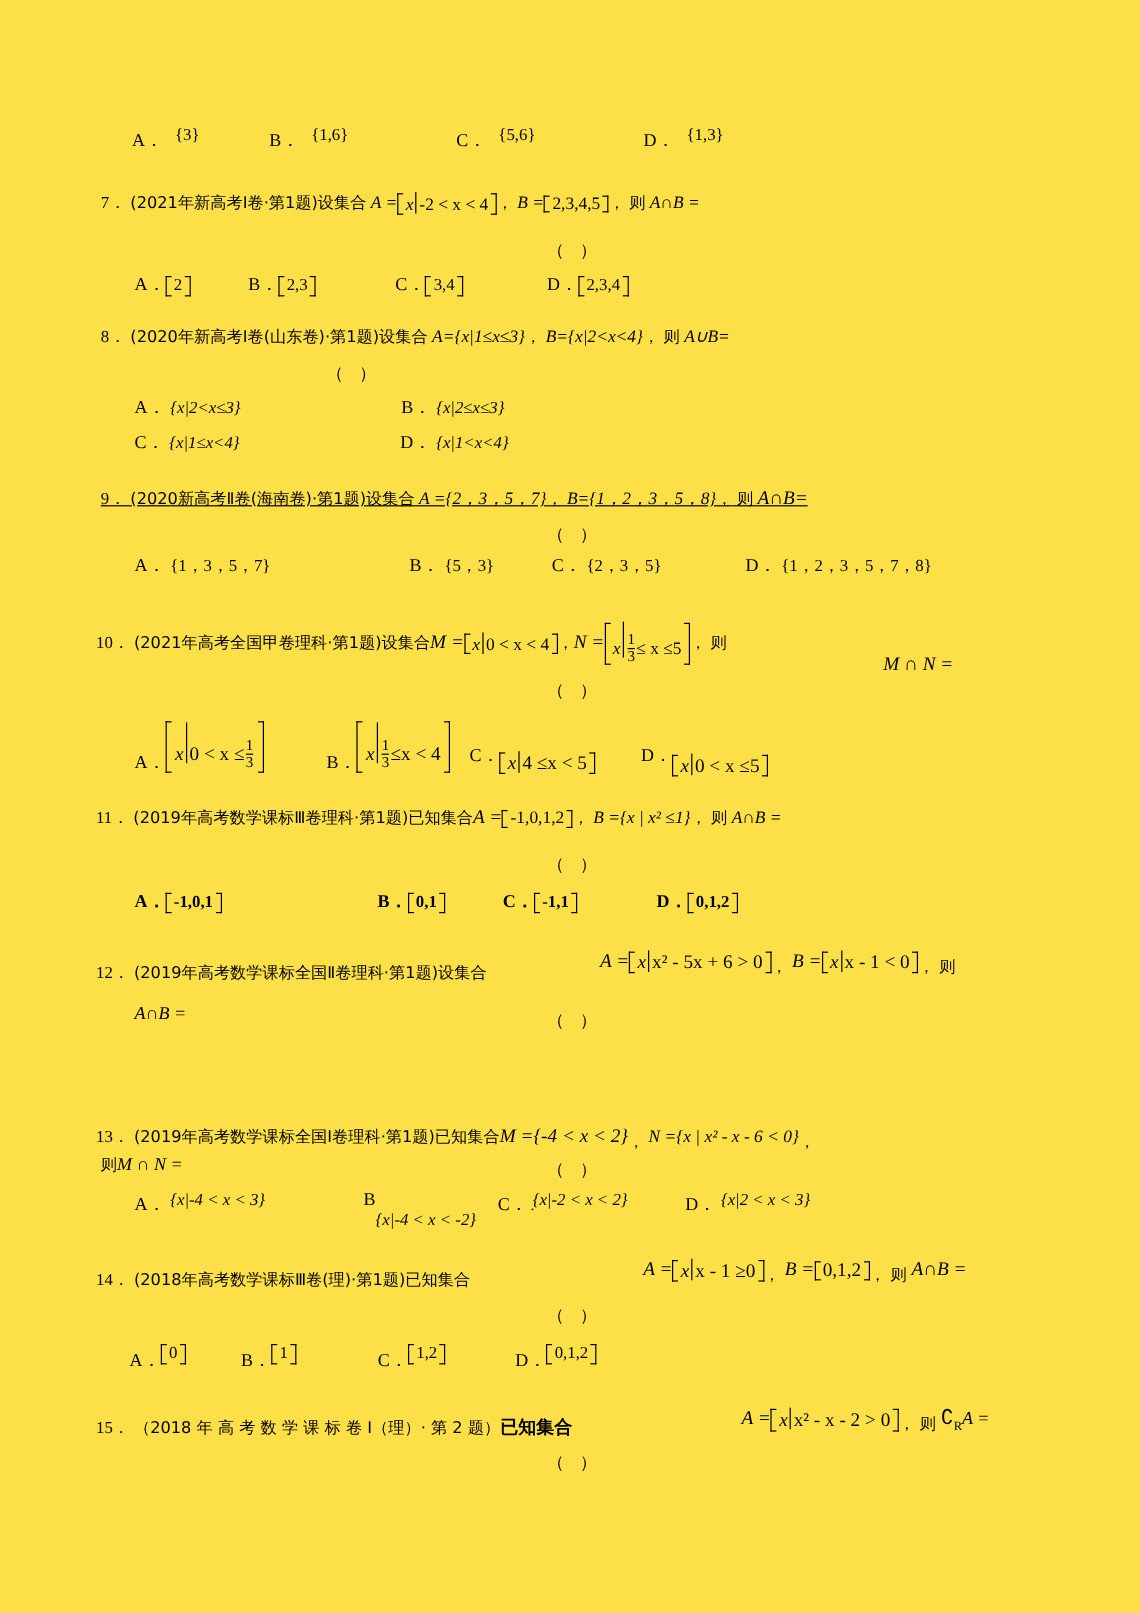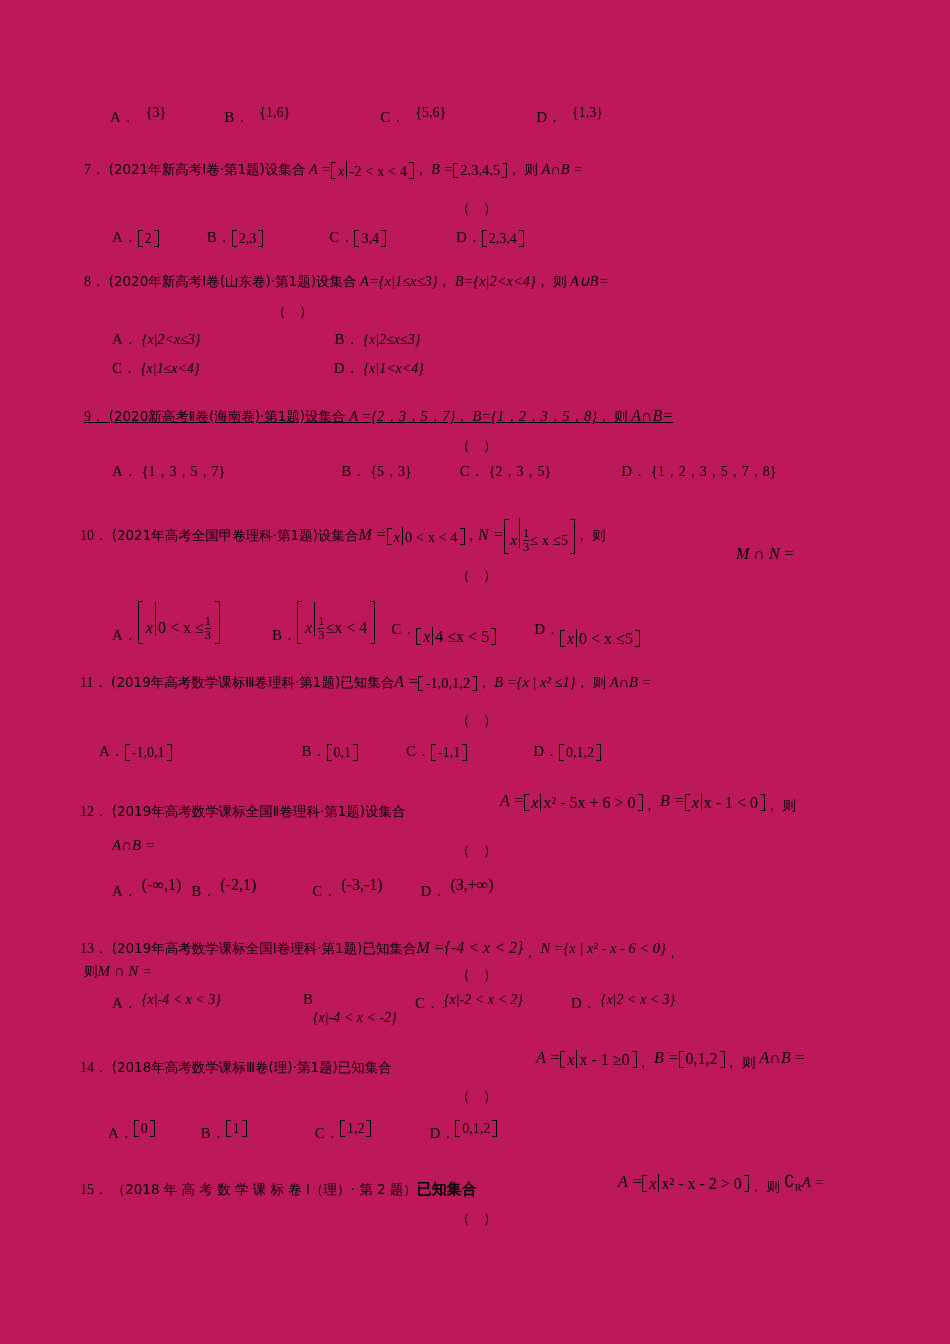--- a/index.html
+++ b/index.html
@@ -13,21 +13,21 @@
     position: relative;
     font-family: "Liberation Serif", "DejaVu Serif", serif;
     color: #000000;
     overflow: hidden;
   }
   .page {
     position: absolute;
     left: 0; top: 0;
     width: 950px;
     height: 1344px;
-    background: #be185d;
+    background: #fde047;
   }
   .blk { position: absolute; }
 
   
   .stem {
     font-size: 14.5px;
     line-height: 1.25;
     white-space: nowrap;
   }
   .num { font-size: 14px; }
@@ -184,50 +184,40 @@
   </div>
 
   <div class="blk stem" style="left:80px; top:672px;">
     <span class="num">11．</span>
     <span class="cn">(2019年高考数学课标Ⅲ卷理科·第1题)</span><span class="cn">已知集合</span><span class="mi big">A =</span><span class="brace"><span>-1,0,1,2</span></span><span class="cn">，</span>
     <span class="mi">B ={x | x² ≤1}</span><span class="cn">，</span>
     <span class="cn">则</span>
     <span class="mi">A∩B =</span>
   </div>
   <div class="paren-row" style="left:456px; top:712px;">（    ）</div>
-  <div class="blk" style="left:99px; top:742px;">
+  <div class="blk" style="left:112px; top:742px;font-weight:bold;">
     <span class="opt-letter">A．</span><span class="brace"><span class="opt-body">-1,0,1</span></span>
     <span class="opt-letter" style="margin-left:126px;">B．</span><span class="brace"><span class="opt-body">0,1</span></span>
     <span class="opt-letter" style="margin-left:44px;">C．</span><span class="brace"><span class="opt-body">-1,1</span></span>
     <span class="opt-letter" style="margin-left:62px;">D．</span><span class="brace"><span class="opt-body">0,1,2</span></span>
   </div>
 
   <div class="blk stem" style="left:80px; top:802px;">
     <span class="num">12．</span>
     <span class="cn">(2019年高考数学课标全国Ⅱ卷理科·第1题)</span><span class="cn">设集合</span>
   </div>
   <div class="blk" style="left:500px; top:792px;">
     <span class="mi big">A =</span><span class="brace"><span class="mi">x</span><span class="bar h18"></span><span>x² - 5x + 6 &gt; 0</span></span><span class="cn lower">，</span>
     <span class="mi big">B =</span><span class="brace"><span class="mi">x</span><span class="bar h18"></span><span>x - 1 &lt; 0</span></span><span class="cn lower">，</span>
     <span class="cn lower">则</span>
   </div>
   <div class="blk" style="left:112px; top:836px;">
     <span class="mi" style="font-size:15px;">A∩B =</span>
   </div>
   <div class="paren-row" style="left:456px; top:842px;">（    ）</div>
-  <div class="blk" style="left:112px; top:876px;">
-    <span class="opt-letter" style="position:relative; top:6px;">A．</span>
-    <span class="opt-body" style="font-size:16px;">(-∞,1)</span>
-    <span class="opt-letter" style="margin-left:6px; position:relative; top:6px;">B．</span>
-    <span class="opt-body" style="font-size:16px;">(-2,1)</span>
-    <span class="opt-letter" style="margin-left:52px; position:relative; top:6px;">C．</span>
-    <span class="opt-body" style="font-size:16px;">(-3,-1)</span>
-    <span class="opt-letter" style="margin-left:34px; position:relative; top:6px;">D．</span>
-    <span class="opt-body" style="font-size:16px;">(3,+∞)</span>
-  </div>
 
   <div class="blk stem" style="left:80px; top:938px;">
     <span class="num">13．</span>
     <span class="cn">(2019年高考数学课标全国Ⅰ卷理科·第1题)</span><span class="cn">已知集合</span><span class="mi big">M ={-4 &lt; x &lt; 2}</span><span class="cn lower">，</span>
     <span class="mi">N ={x | x² - x - 6 &lt; 0}</span><span class="cn lower">，</span>
   </div>
   <div class="blk" style="left:84px; top:962px;">
     <span class="cn">则</span><span class="mi" style="font-size:15px;">M ∩ N =</span>
   </div>
   <div class="paren-row" style="left:456px; top:966px;">（    ）</div>

